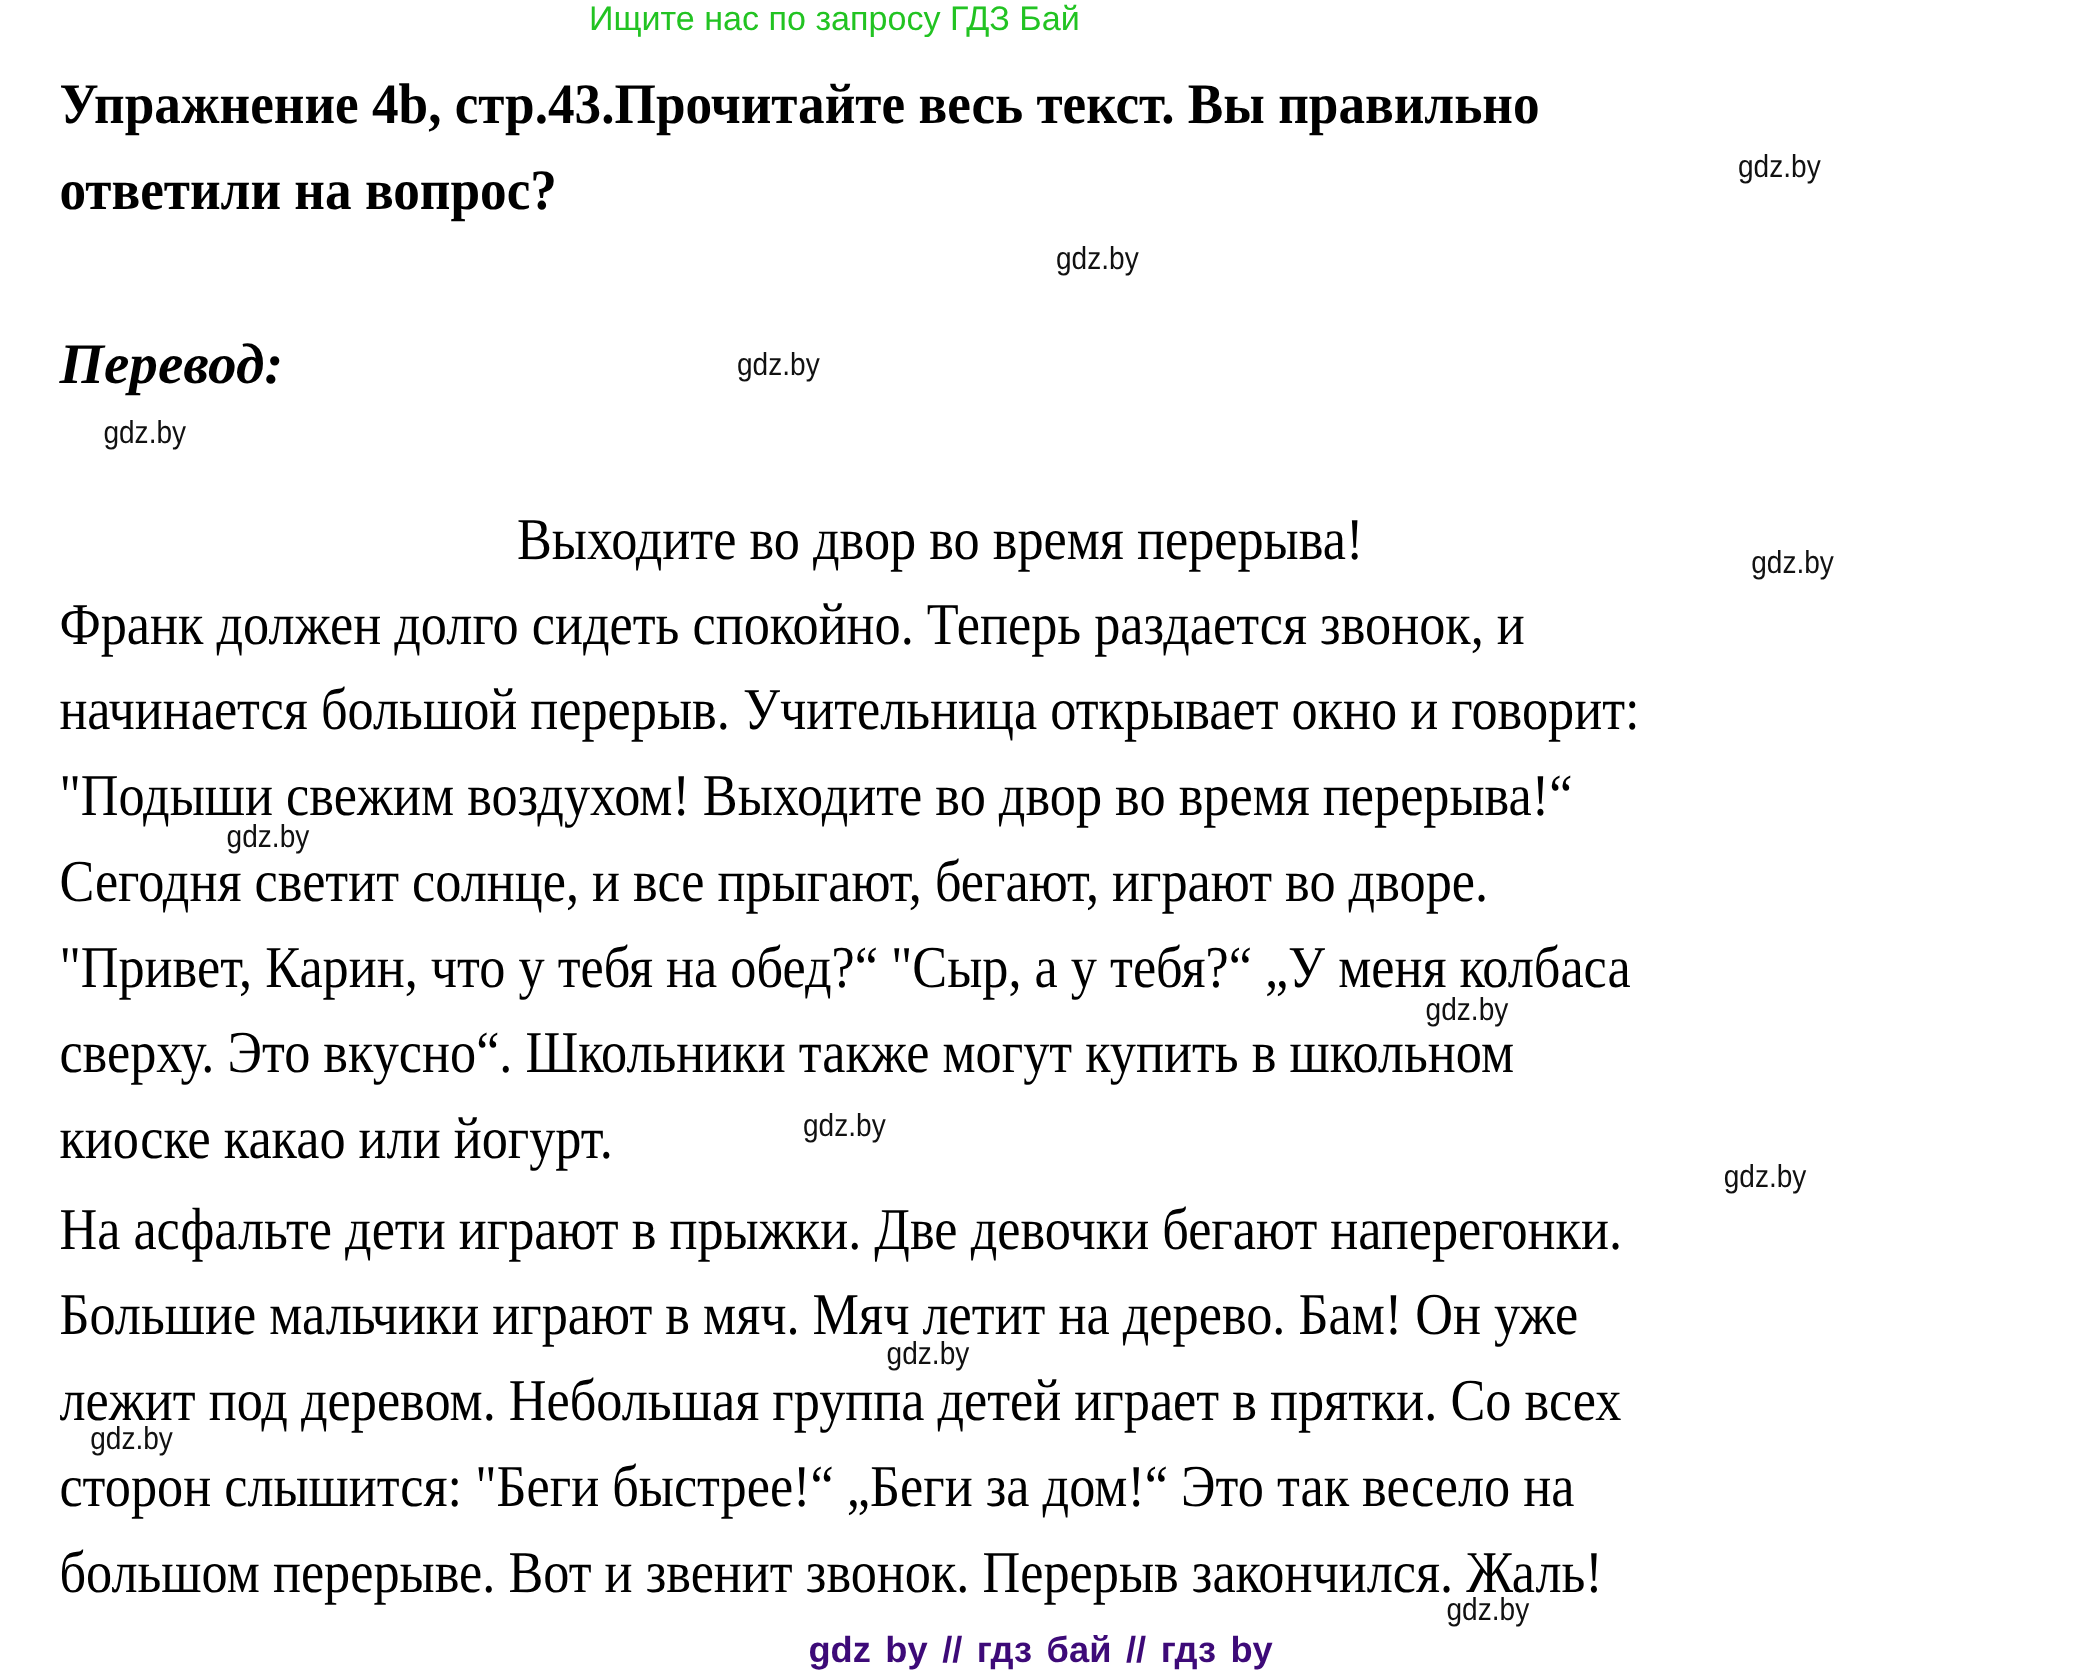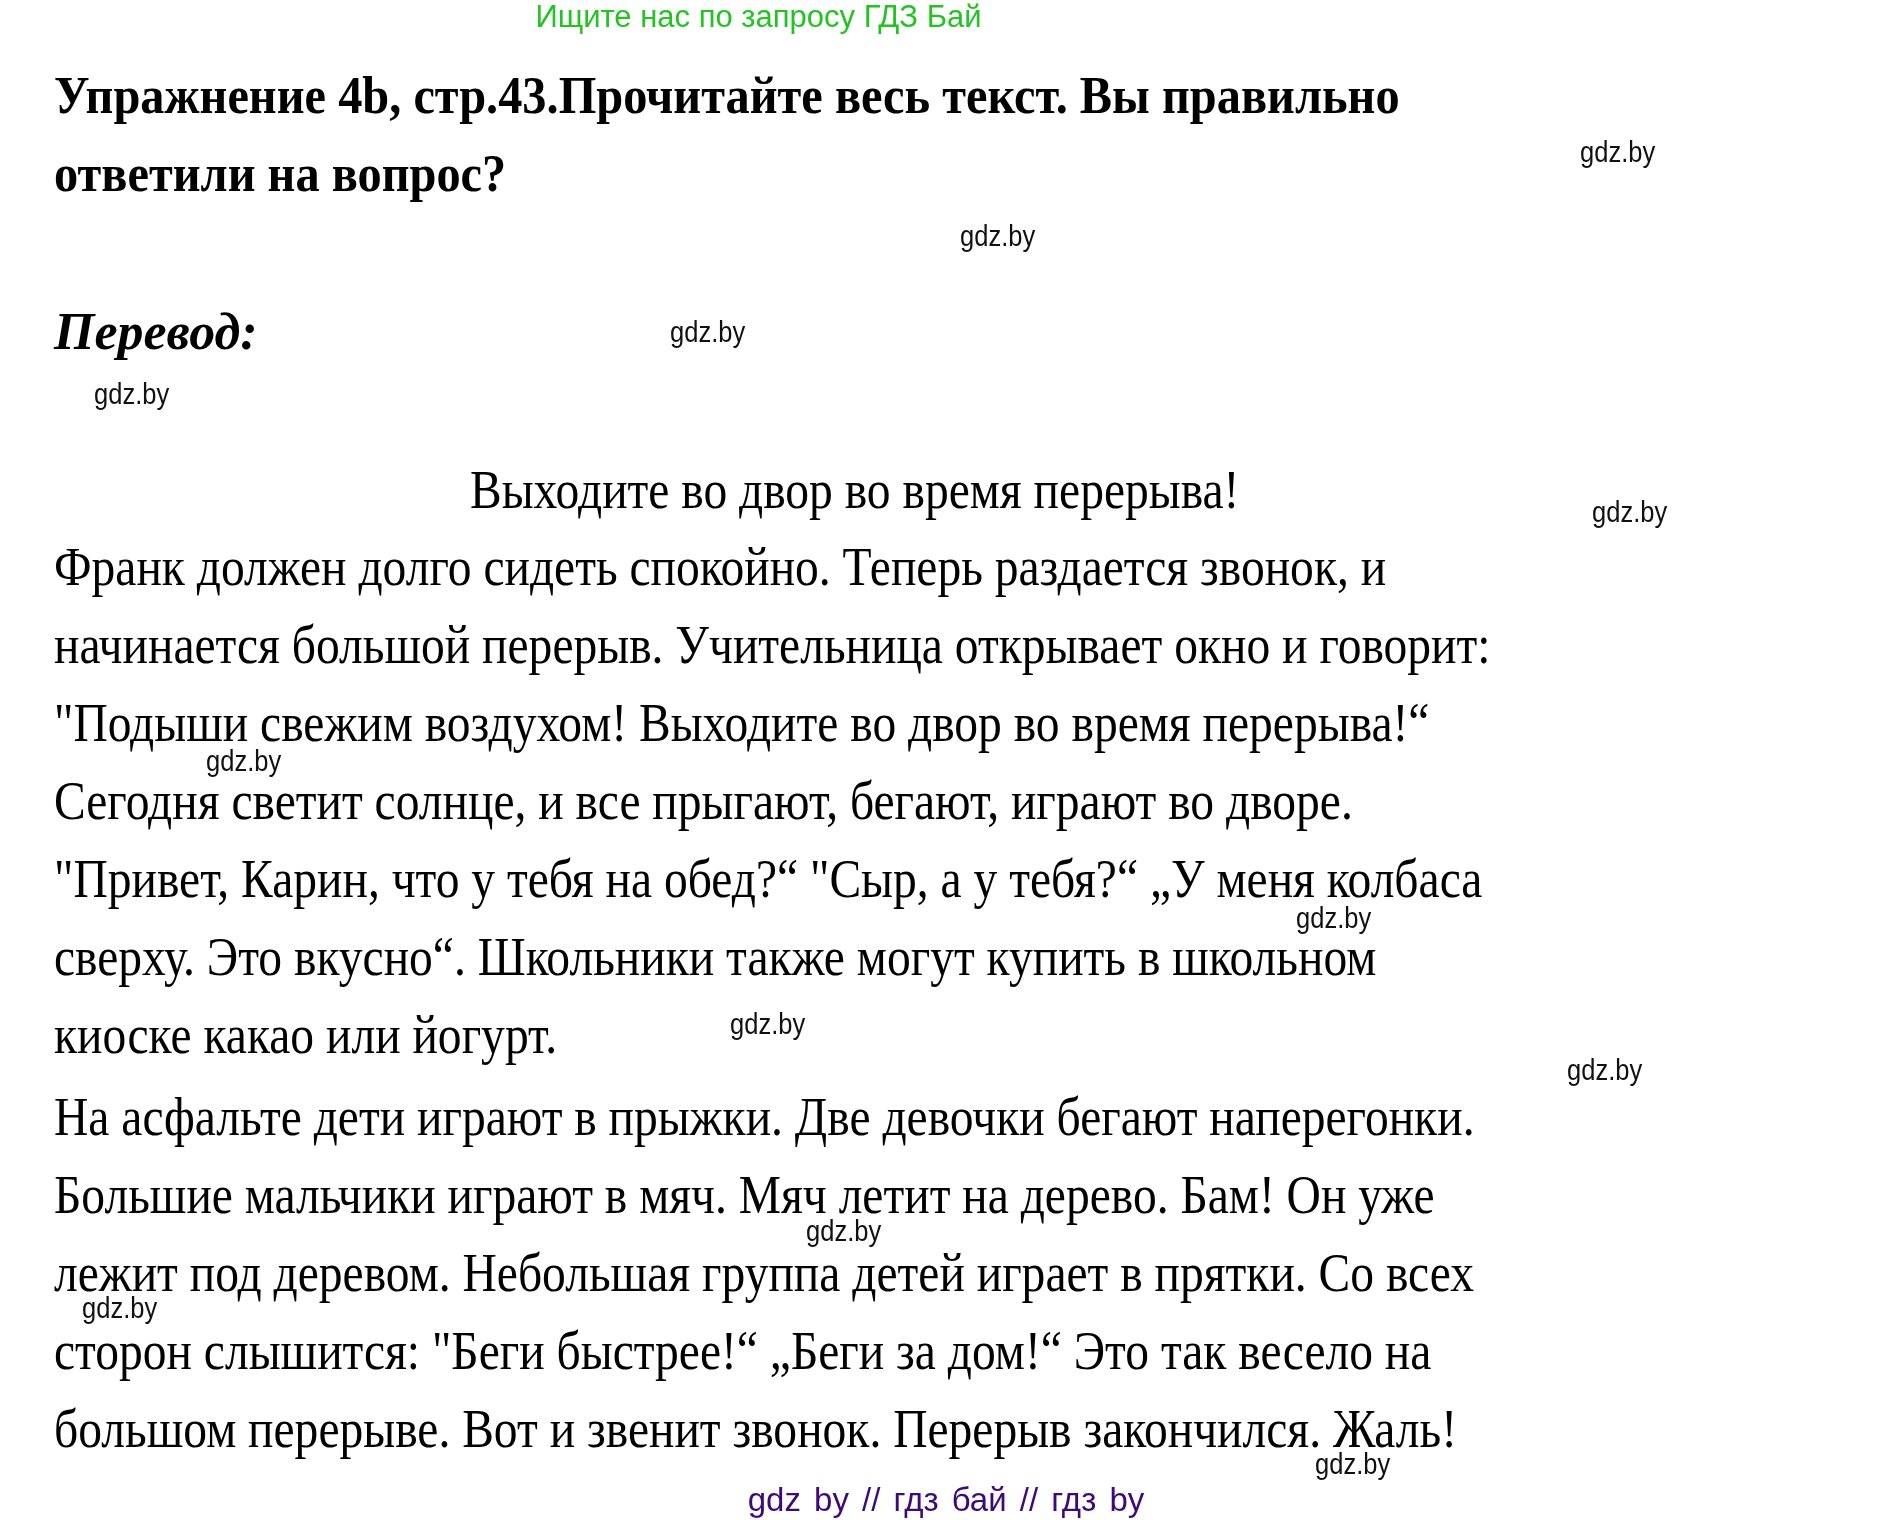--- a/index.html
+++ b/index.html
@@ -28,21 +28,21 @@
       left: 54px; font-family: "Liberation Serif", serif; font-size: 54px; color: #000;
       line-height: 64px; transform: scaleX(0.88); transform-origin: left top;
     }
     .wm {
       font-family: "Liberation Sans", sans-serif; font-size: 29px; color: #111;
       line-height: 32px; transform: scaleX(0.88); transform-origin: left top;
     }
     .footer {
       left: 0; width: 1892px; top: 1482px; text-align: center;
       font-family: "Liberation Sans", sans-serif; font-size: 33px; line-height: 36px;
-      color: #3d0a78; word-spacing: 4px;
+      color: #3d0a78; word-spacing: 4px; font-weight: bold;
     }
   </style>
 </head>
 <body>
 
 <div class="abs banner">Ищите нас по запросу ГДЗ Бай</div>
 
 <div class="abs title" style="top:66px;">Упражнение 4b, стр.43.Прочитайте весь текст. Вы правильно</div>
 <div class="abs title" style="top:144px;">ответили на вопрос?</div>
 

